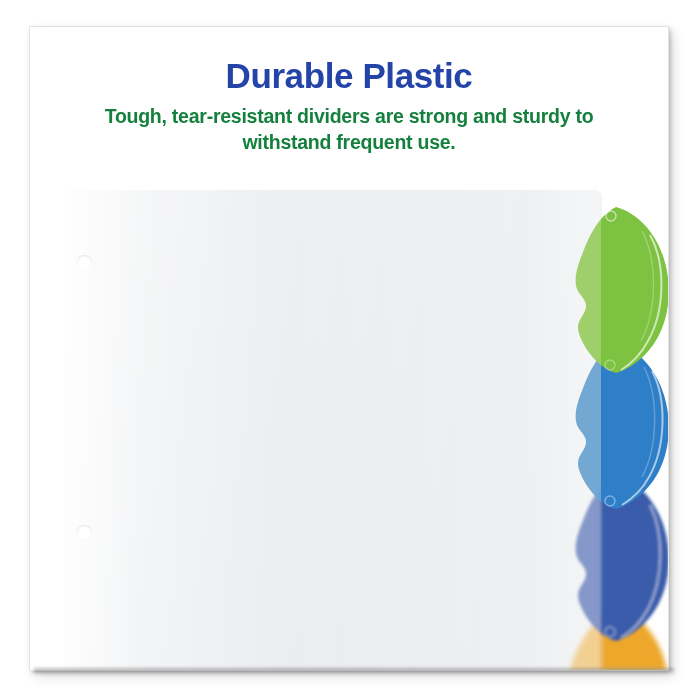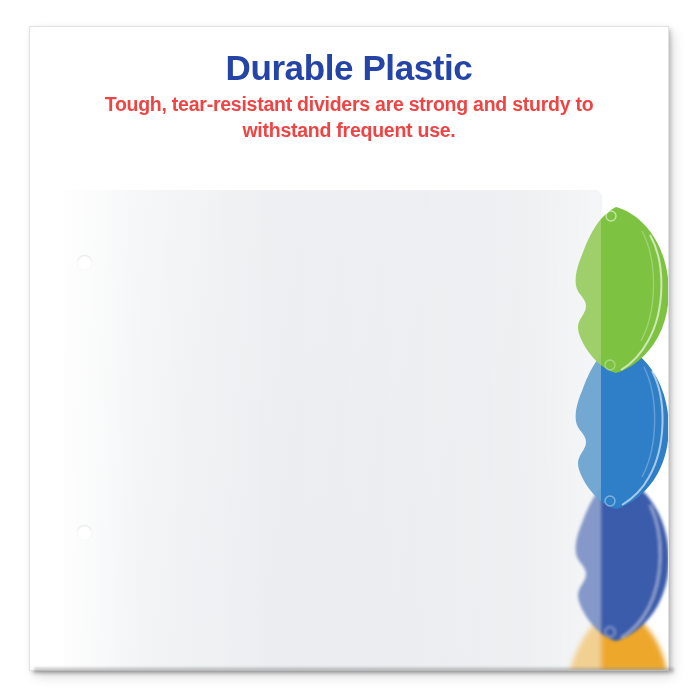--- a/index.html
+++ b/index.html
@@ -37,36 +37,36 @@
   .headline-block {
     position: absolute;
     left: 0;
     top: 0;
     width: 638px;
     padding-top: 21px;
     text-align: center;
   }
 
   .headline {
-    margin: 0;
+    margin: 8px;
     font-family: "Liberation Sans", sans-serif;
     font-size: 35px;
     font-weight: bold;
     letter-spacing: -0.4px;
     color: #2444a8;
     line-height: 1.12;
   }
 
   .subhead {
     margin: 4px auto 0 auto;
     width: 566px;
     font-family: "Liberation Sans", sans-serif;
     font-size: 19.5px;
     font-weight: bold;
-    color: #ef4444;
+    color: #15803d;
     line-height: 1.34;
     letter-spacing: -0.25px;
   }
 
   
   .divider-sheet {
     position: absolute;
     left: 34px;       
     top: 163px;       
     width: 537px;     

